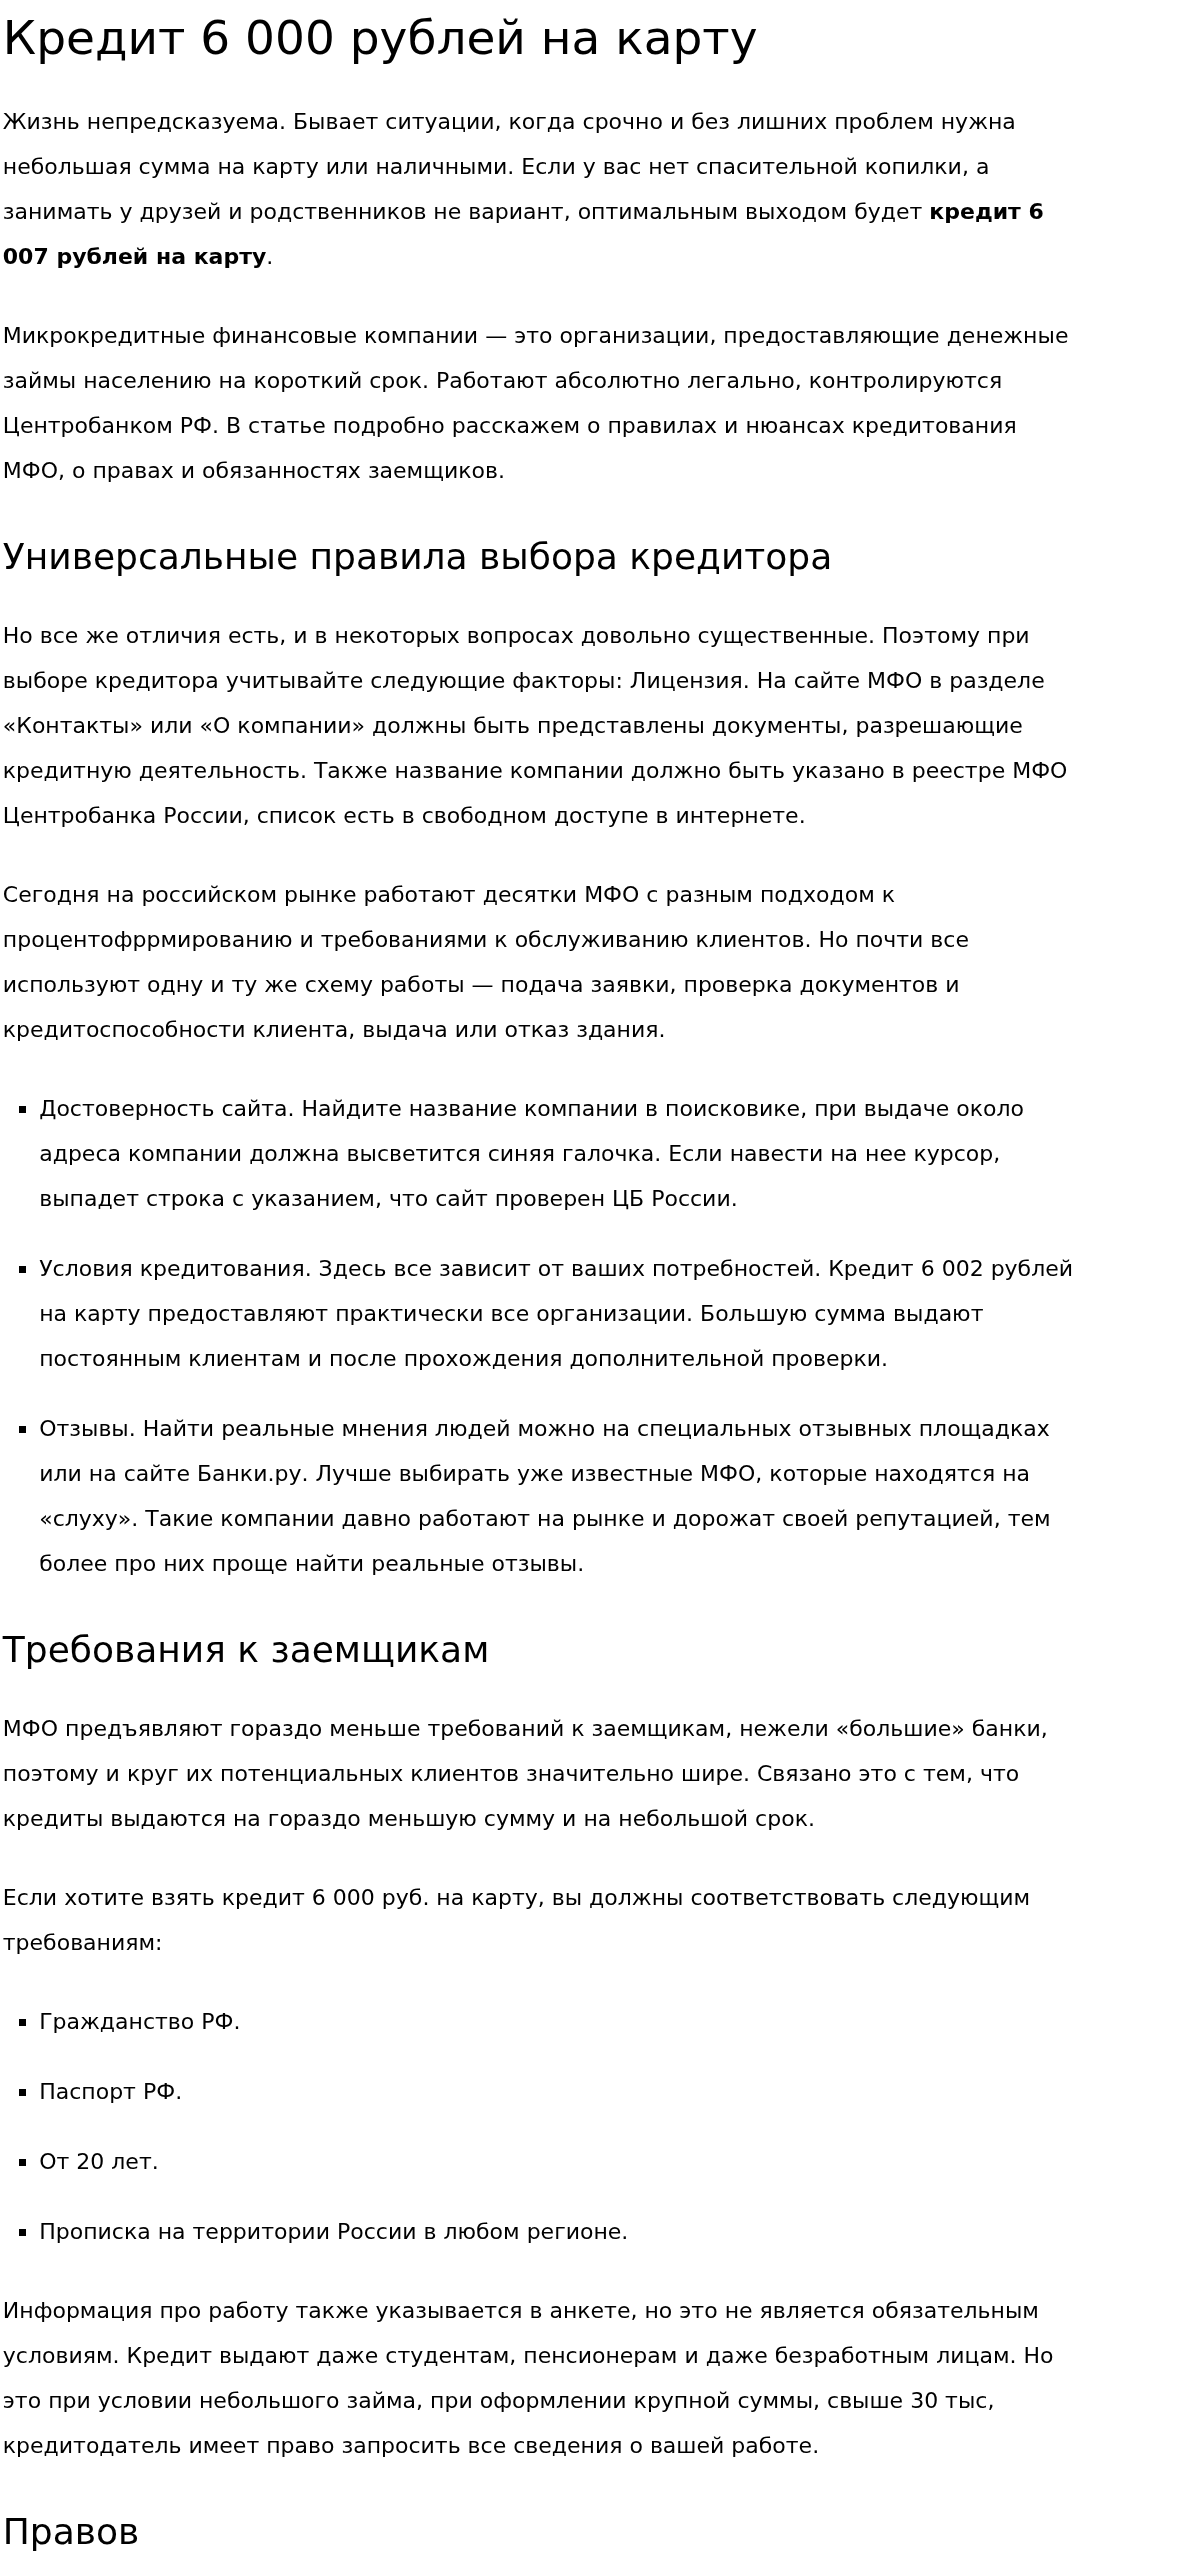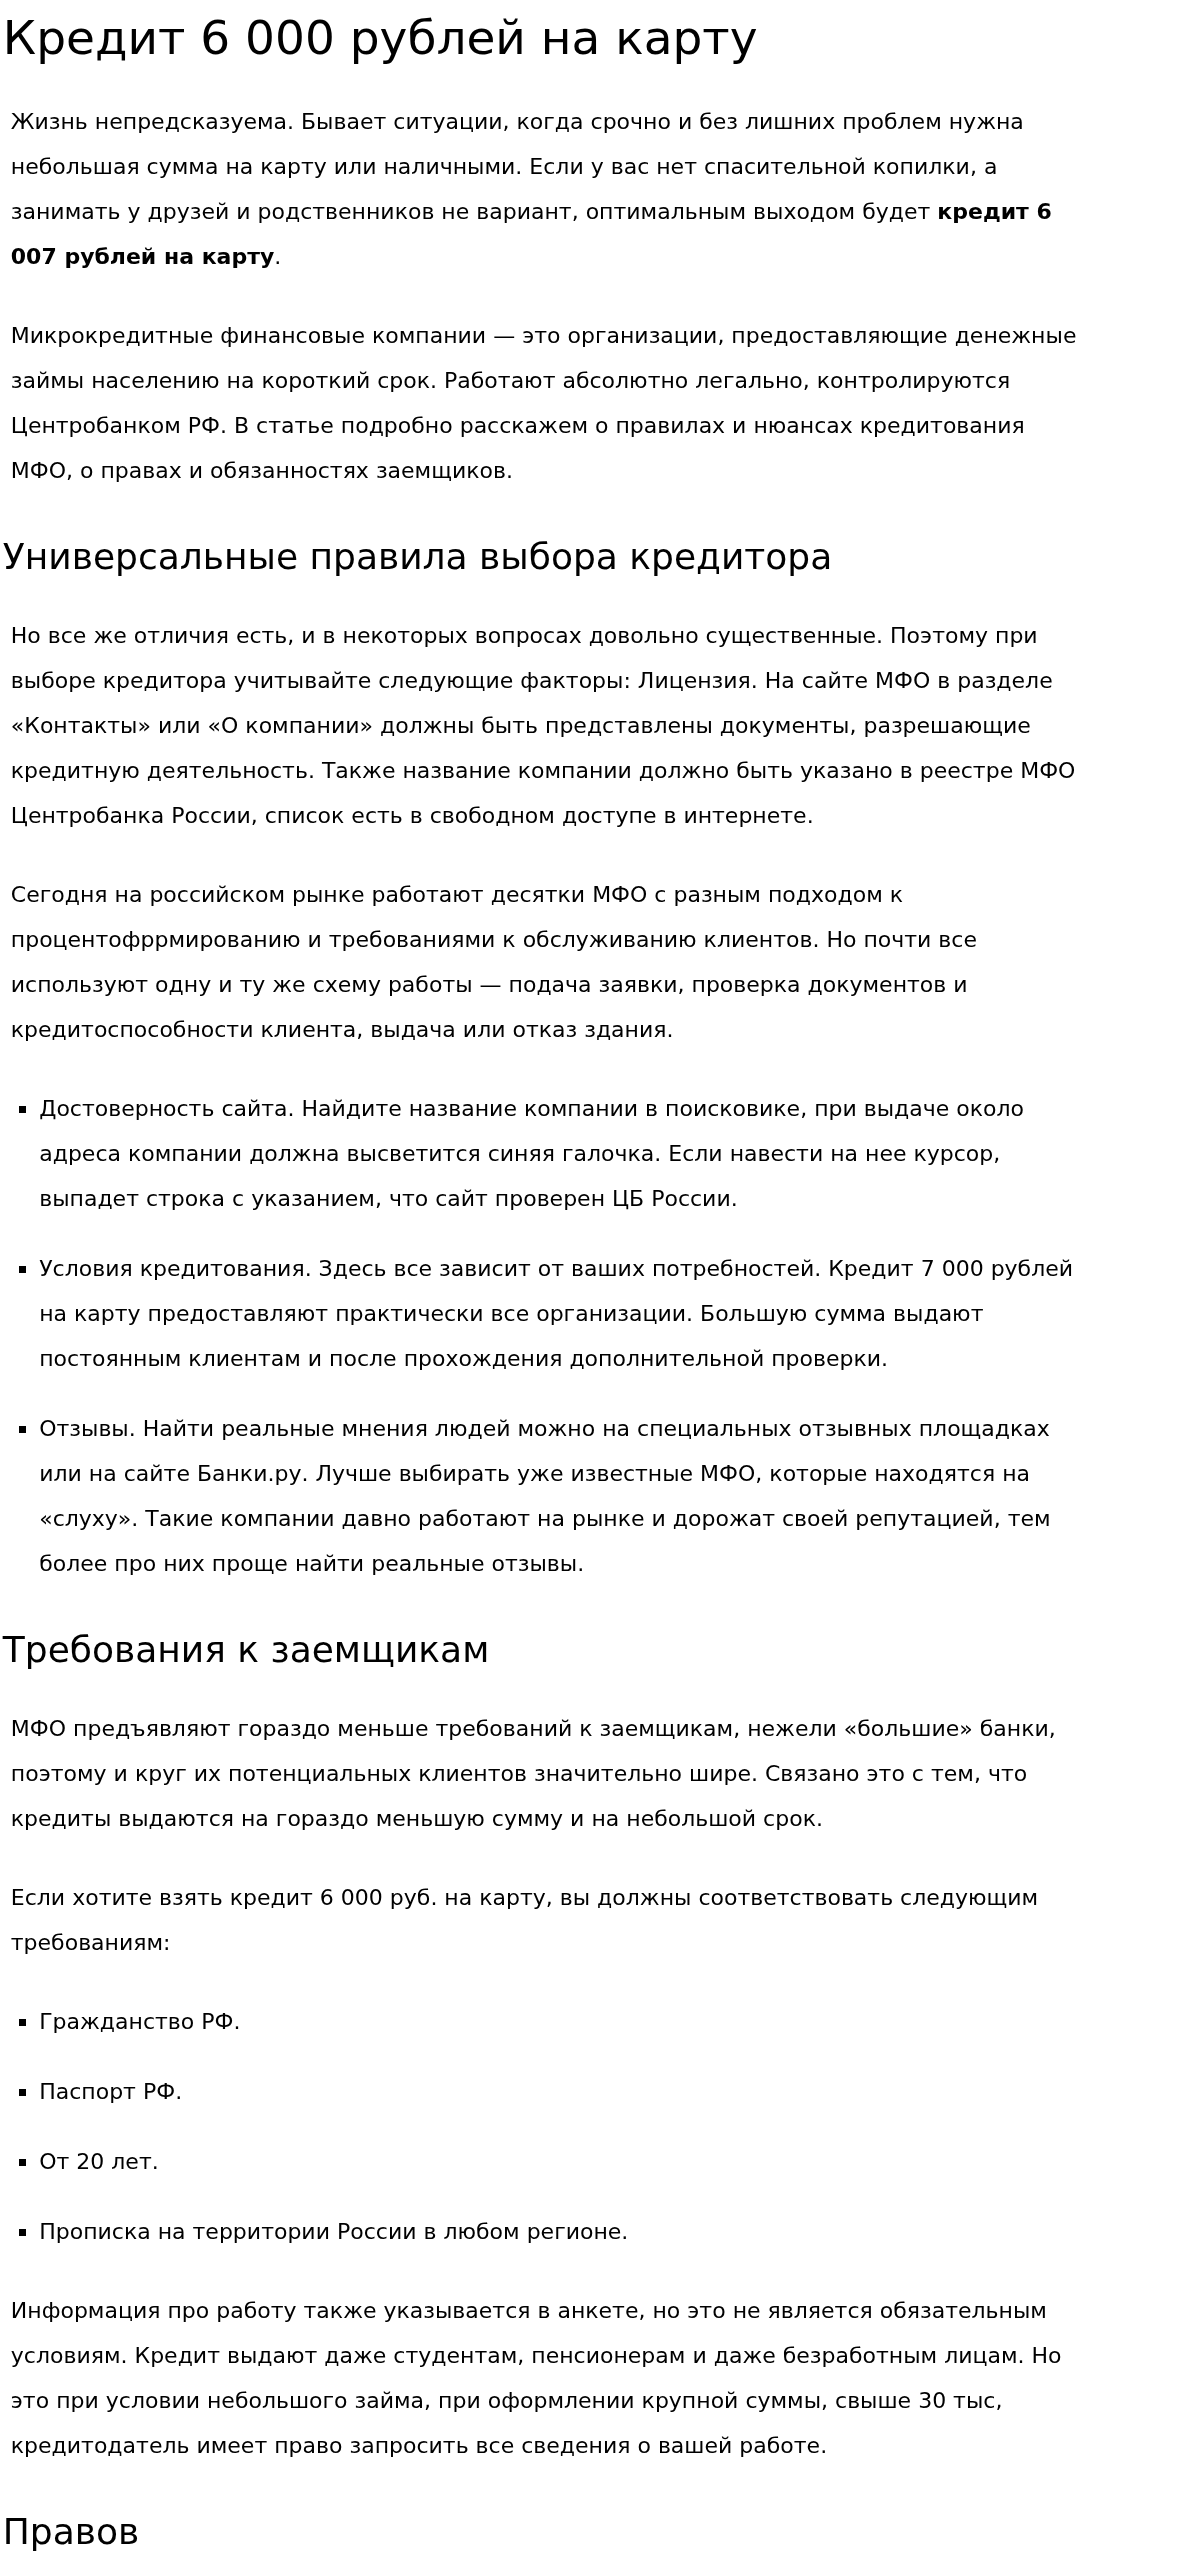--- a/index.html
+++ b/index.html
@@ -29,21 +29,21 @@
     font-size: 36px;
     font-weight: 400;
     line-height: 44px;
     margin: 42px 0 34px 0;
     white-space: pre;
   }
   p.para {
     font-size: 22px;
     font-weight: 400;
     line-height: 45px;
-    margin: 34px 8px;
+    margin: 34px 0;
     white-space: pre;
   }
   ul.bullet-list {
     margin: 34px 0;
     padding-left: 28.4px;
     list-style-type: square;
   }
   ul.bullet-list li {
     font-size: 22px;
     line-height: 45px;
@@ -79,21 +79,21 @@
 
   <p class="para">Сегодня на российском рынке работают десятки МФО с разным подходом к
 процентофррмированию и требованиями к обслуживанию клиентов. Но почти все
 используют одну и ту же схему работы — подача заявки, проверка документов и
 кредитоспособности клиента, выдача или отказ здания.</p>
 
   <ul class="bullet-list">
     <li>Достоверность сайта. Найдите название компании в поисковике, при выдаче около
 адреса компании должна высветится синяя галочка. Если навести на нее курсор,
 выпадет строка с указанием, что сайт проверен ЦБ России.</li>
-    <li>Условия кредитования. Здесь все зависит от ваших потребностей. Кредит 7 000 рублей
+    <li>Условия кредитования. Здесь все зависит от ваших потребностей. Кредит 6 002 рублей
 на карту предоставляют практически все организации. Большую сумма выдают
 постоянным клиентам и после прохождения дополнительной проверки.</li>
     <li>Отзывы. Найти реальные мнения людей можно на специальных отзывных площадках
 или на сайте Банки.ру. Лучше выбирать уже известные МФО, которые находятся на
 «слуху». Такие компании давно работают на рынке и дорожат своей репутацией, тем
 более про них проще найти реальные отзывы.</li>
   </ul>
 
   <h2 class="section-heading">Требования к заемщикам</h2>
 

